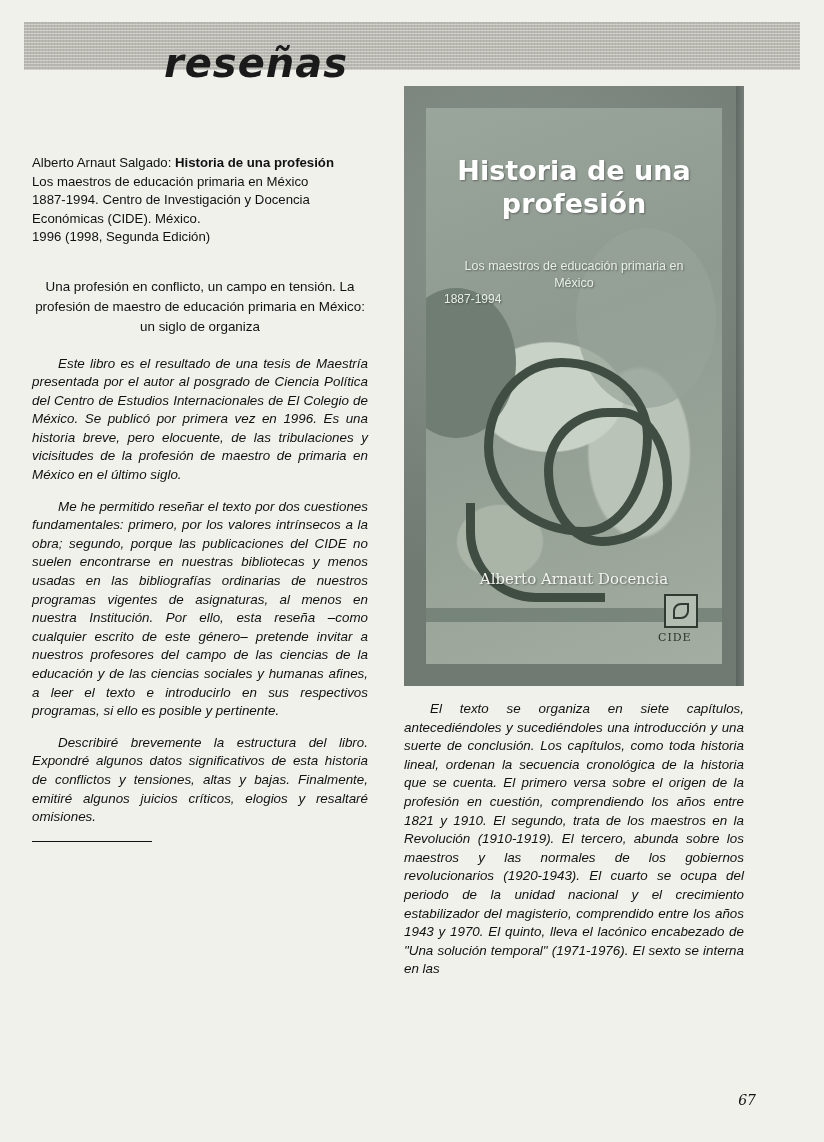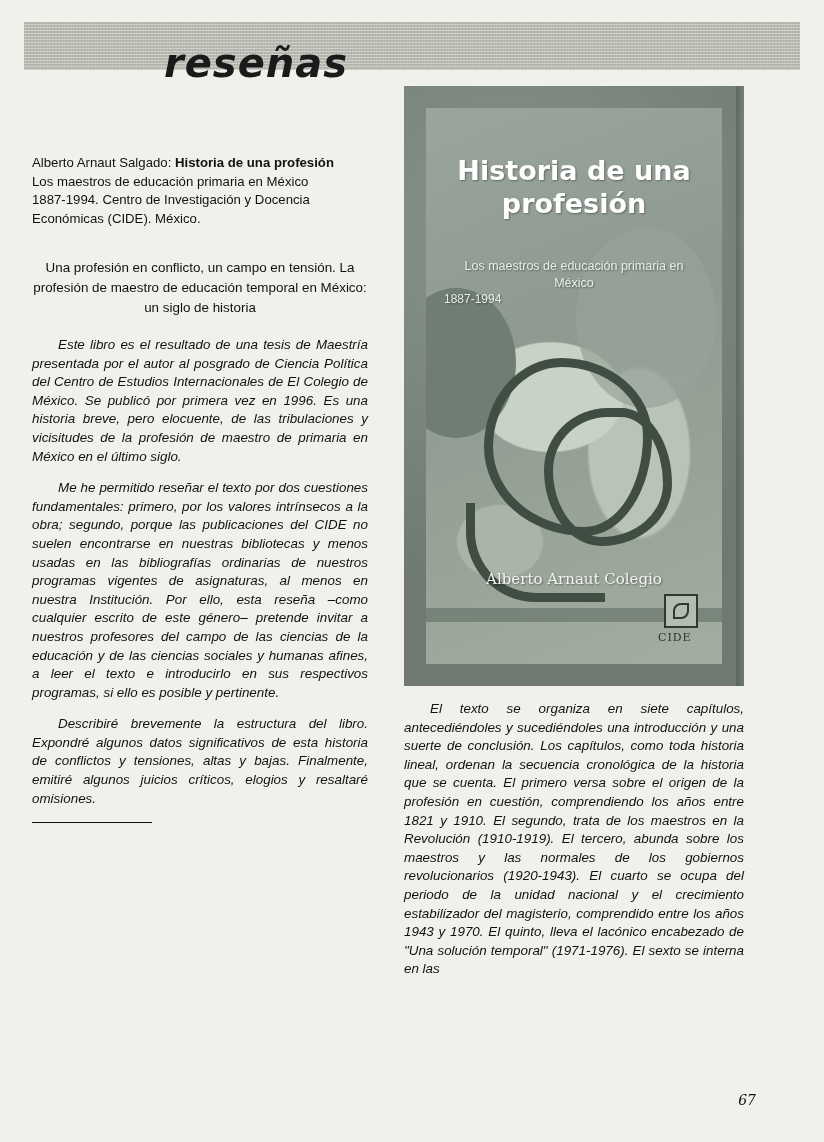--- a/index.html
+++ b/index.html
@@ -284,24 +284,25 @@
 
   <div class="page-body"></div>
 
   <div class="col-left">
 
     <div class="ref-block">
       <div><span>Alberto Arnaut Salgado: </span><b>Historia de una profesión</b></div>
       <div>Los maestros de educación primaria en México</div>
       <div>1887-1994. Centro de Investigación y Docencia</div>
       <div>Económicas (CIDE). México.</div>
+      <div>1996 (1998, Segunda Edición)</div>
     </div>
 
 
-    <div class="epigraph">Una profesión en conflicto, un campo en tensión. La profesión de maestro de educación temporal en México: un siglo de historia</div>
+    <div class="epigraph">Una profesión en conflicto, un campo en tensión. La profesión de maestro de educación primaria en México: un siglo de organiza</div>
 
     <p class="body-text first">Este libro es el resultado de una tesis de Maestría presentada por el autor al posgrado de Ciencia Política del Centro de Estudios Internacionales de El Colegio de México. Se publicó por primera vez en 1996. Es una historia breve, pero elocuente, de las tribulaciones y vicisitudes de la profesión de maestro de primaria en México en el último siglo.</p>
     <p class="body-text">Me he permitido reseñar el texto por dos cuestiones fundamentales: primero, por los valores intrínsecos a la obra; segundo, porque las publicaciones del CIDE no suelen encontrarse en nuestras bibliotecas y menos usadas en las bibliografías ordinarias de nuestros programas vigentes de asignaturas, al menos en nuestra Institución. Por ello, esta reseña –como cualquier escrito de este género– pretende invitar a nuestros profesores del campo de las ciencias de la educación y de las ciencias sociales y humanas afines, a leer el texto e introducirlo en sus respectivos programas, si ello es posible y pertinente.</p>
     <p class="body-text">Describiré brevemente la estructura del libro. Expondré algunos datos significativos de esta historia de conflictos y tensiones, altas y bajas. Finalmente, emitiré algunos juicios críticos, elogios y resaltaré omisiones.</p>
 
     <div class="footnote-rule"></div>
   </div>
 
   <div class="col-right">
 
@@ -311,21 +312,21 @@
           <div class="blob" style="left:-30px; top:180px; width:120px; height:150px; background:#6f7d72;"></div>
           <div class="blob" style="left:150px; top:120px; width:140px; height:180px; background:#97a398; opacity:.7;"></div>
           <div class="hand"></div>
           <div class="hand2"></div>
           <div class="squiggle"></div>
         </div>
         <div class="cover-title">Historia de una profesión</div>
         <div class="cover-sub">Los maestros de educación primaria en México</div>
         <div class="cover-years">1887-1994</div>
         <div class="cover-band"></div>
-        <div class="cover-author">Alberto Arnaut Colegio</div>
+        <div class="cover-author">Alberto Arnaut Docencia</div>
         <div class="cide-logo">
           <div class="cide-mark"></div>
           <div class="cide-text">CIDE</div>
         </div>
       </div>
       <div class="cover-edge"></div>
     </div>
 
     <div class="right-text">
       <p class="body-text">El texto se organiza en siete capítulos, antecediéndoles y sucediéndoles una introducción y una suerte de conclusión. Los capítulos, como toda historia lineal, ordenan la secuencia cronológica de la historia que se cuenta. El primero versa sobre el origen de la profesión en cuestión, comprendiendo los años entre 1821 y 1910. El segundo, trata de los maestros en la Revolución (1910-1919). El tercero, abunda sobre los maestros y las normales de los gobiernos revolucionarios (1920-1943). El cuarto se ocupa del periodo de la unidad nacional y el crecimiento estabilizador del magisterio, comprendido entre los años 1943 y 1970. El quinto, lleva el lacónico encabezado de "Una solución temporal" (1971-1976). El sexto se interna en las</p>

